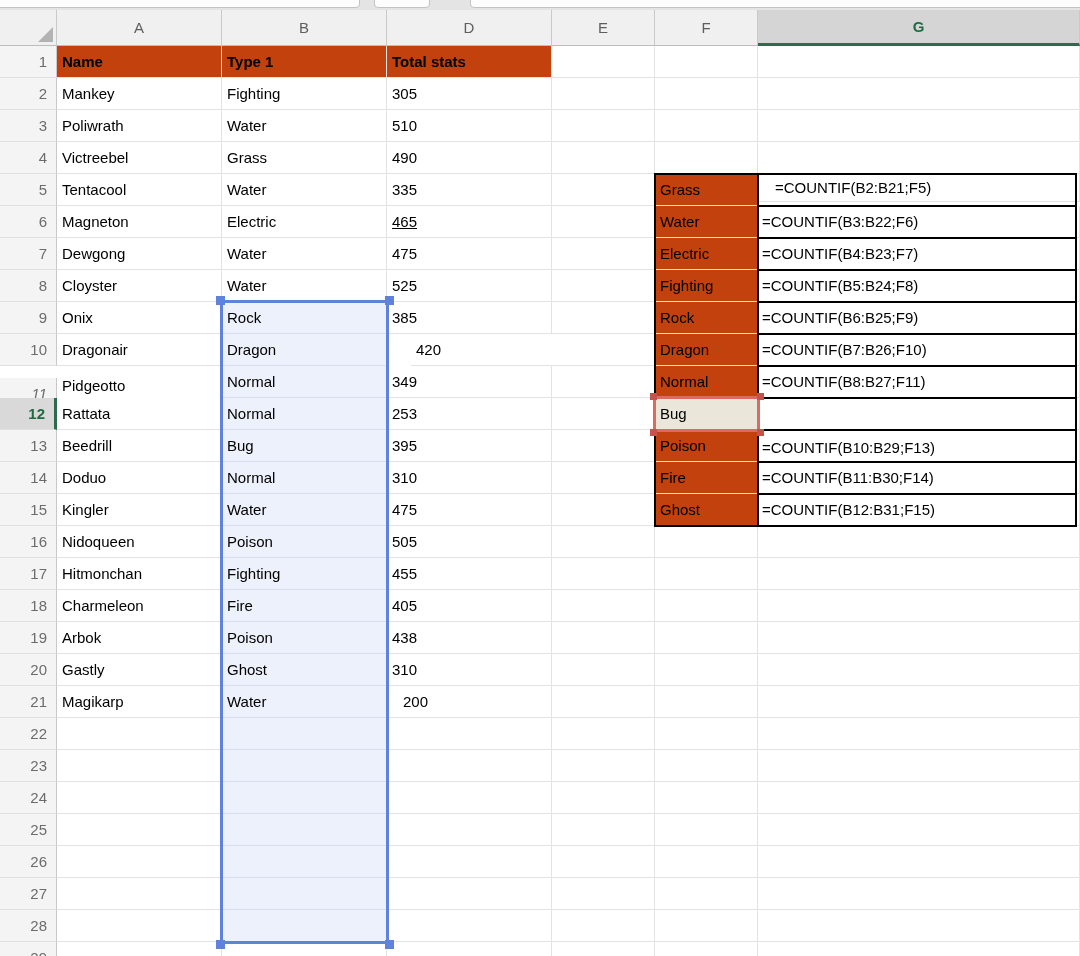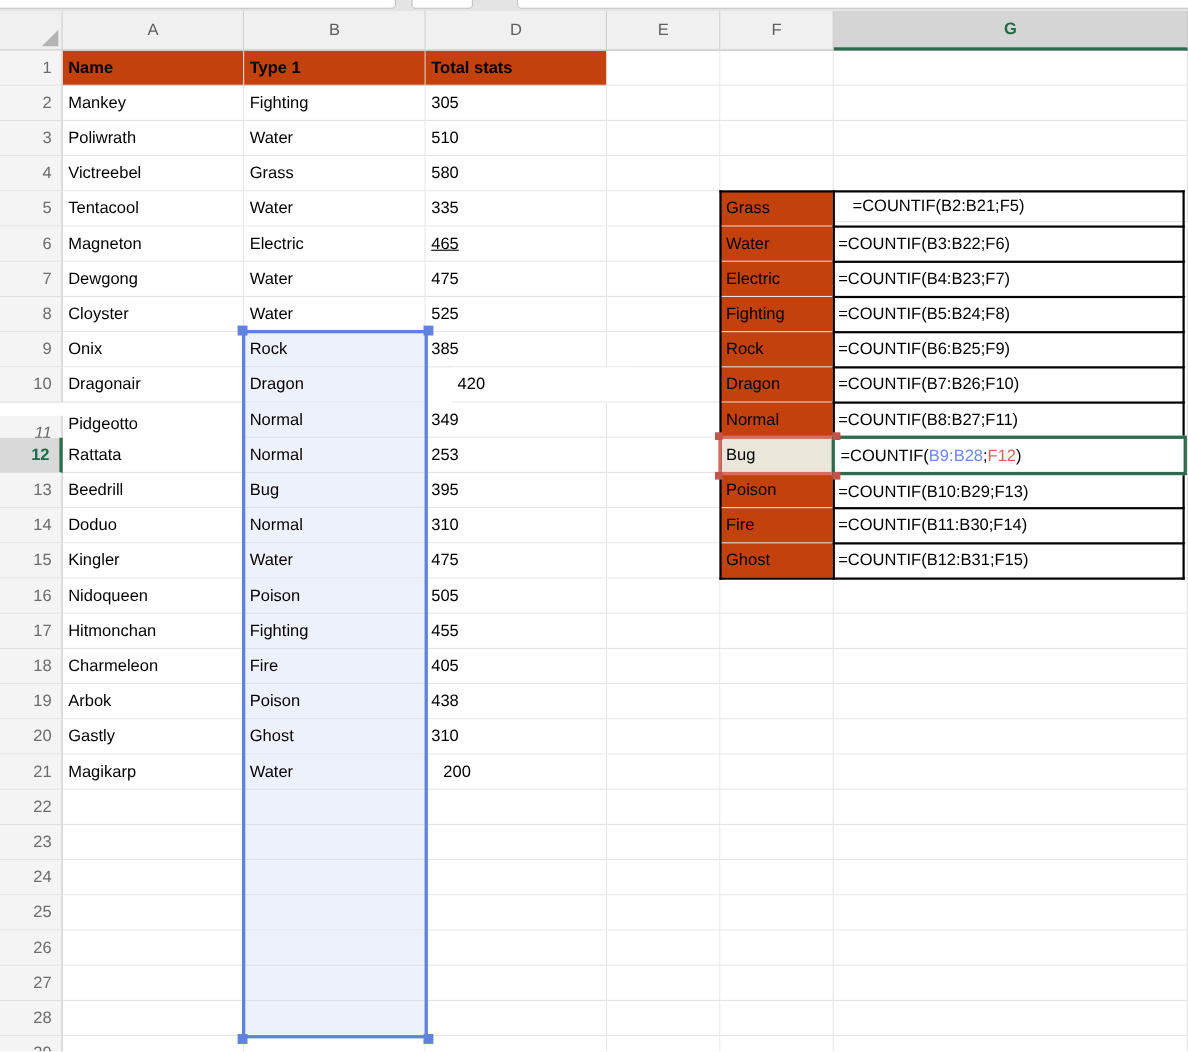--- a/index.html
+++ b/index.html
@@ -119,21 +119,21 @@
       <div class="cell" style="left: 655px; top: 78px; width: 103px; height: 32px;"></div>
       <div class="cell" style="left: 758px; top: 78px; width: 322px; height: 32px;"></div>
       <div class="cell" style="left: 57px; top: 110px; width: 165px; height: 32px;">Poliwrath</div>
       <div class="cell" style="left: 222px; top: 110px; width: 165px; height: 32px;">Water</div>
       <div class="cell" style="left: 387px; top: 110px; width: 165px; height: 32px;">510</div>
       <div class="cell" style="left: 552px; top: 110px; width: 103px; height: 32px;"></div>
       <div class="cell" style="left: 655px; top: 110px; width: 103px; height: 32px;"></div>
       <div class="cell" style="left: 758px; top: 110px; width: 322px; height: 32px;"></div>
       <div class="cell" style="left: 57px; top: 142px; width: 165px; height: 32px;">Victreebel</div>
       <div class="cell" style="left: 222px; top: 142px; width: 165px; height: 32px;">Grass</div>
-      <div class="cell" style="left: 387px; top: 142px; width: 165px; height: 32px;">580</div>
+      <div class="cell" style="left: 387px; top: 142px; width: 165px; height: 32px;">490</div>
       <div class="cell" style="left: 552px; top: 142px; width: 103px; height: 32px;"></div>
       <div class="cell" style="left: 655px; top: 142px; width: 103px; height: 32px;"></div>
       <div class="cell" style="left: 758px; top: 142px; width: 322px; height: 32px;"></div>
       <div class="cell" style="left: 57px; top: 174px; width: 165px; height: 32px;">Tentacool</div>
       <div class="cell" style="left: 222px; top: 174px; width: 165px; height: 32px;">Water</div>
       <div class="cell" style="left: 387px; top: 174px; width: 165px; height: 32px;">335</div>
       <div class="cell" style="left: 552px; top: 174px; width: 103px; height: 32px;"></div>
       <div class="cell green" style="left: 655px; top: 174px; width: 103px; height: 32px;">Grass</div>
       <div class="cell formula" style="left: 758px; top: 174px; width: 322px; height: 28px; padding-left: 17px;">=COUNTIF(B2:B21;F5)</div>
       <div class="cell" style="left: 57px; top: 206px; width: 165px; height: 32px;">Magneton</div>
@@ -294,27 +294,20 @@
       <div class="bline" style="left: 757px; top: 333px; width: 320px; height: 2px;"></div>
       <div class="bline" style="left: 757px; top: 365px; width: 320px; height: 2px;"></div>
       <div class="bline" style="left: 757px; top: 397px; width: 320px; height: 2px;"></div>
       <div class="bline" style="left: 757px; top: 429px; width: 320px; height: 2px;"></div>
       <div class="bline" style="left: 757px; top: 461px; width: 320px; height: 2px;"></div>
       <div class="bline" style="left: 757px; top: 493px; width: 320px; height: 2px;"></div>
     </div>
 
   <div id="sel" style="left: 220px; top: 300px; width: 169px; height: 644px;"></div>
   <div id="marquee" style="left: 653px; top: 396px; width: 107px; height: 36px;"></div>
-  <div id="editor" style="left: 756px; top: 396px; width: 323px; height: 36px;">
-      <span style="color: rgb(0, 0, 0);">=COUNTIF(</span>
-      <span style="color: rgb(107, 138, 224);">B9:B28</span>
-      <span style="color: rgb(0, 0, 0);">;</span>
-      <span style="color: rgb(217, 97, 88);">F12</span>
-      <span style="color: rgb(0, 0, 0);">)</span>
-    </div>
 <div class="handle" style="left: 216px; top: 296px;"></div>
     <div class="handle" style="left: 385px; top: 296px;"></div>
     <div class="handle" style="left: 216px; top: 940px;"></div>
     <div class="handle" style="left: 385px; top: 940px;"></div>
     <div class="mhandle" style="left: 650px; top: 393px;"></div>
     <div class="mhandle" style="left: 757px; top: 393px;"></div>
     <div class="mhandle" style="left: 650px; top: 429px;"></div>
     <div class="mhandle" style="left: 757px; top: 429px;"></div>
   </div>
 

